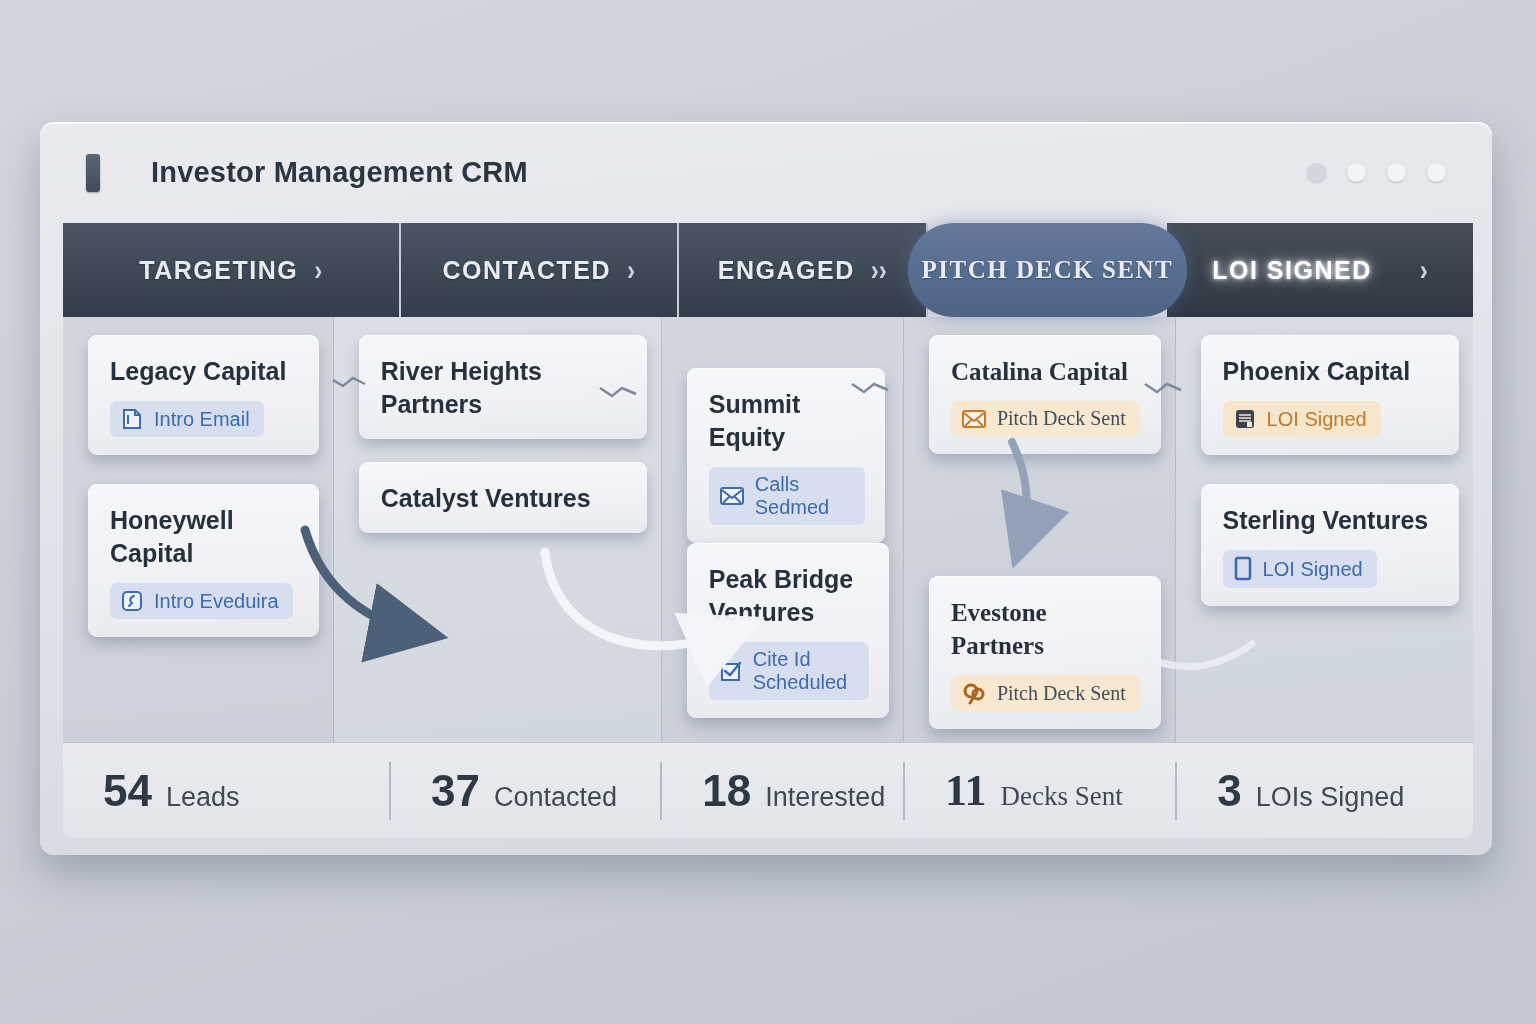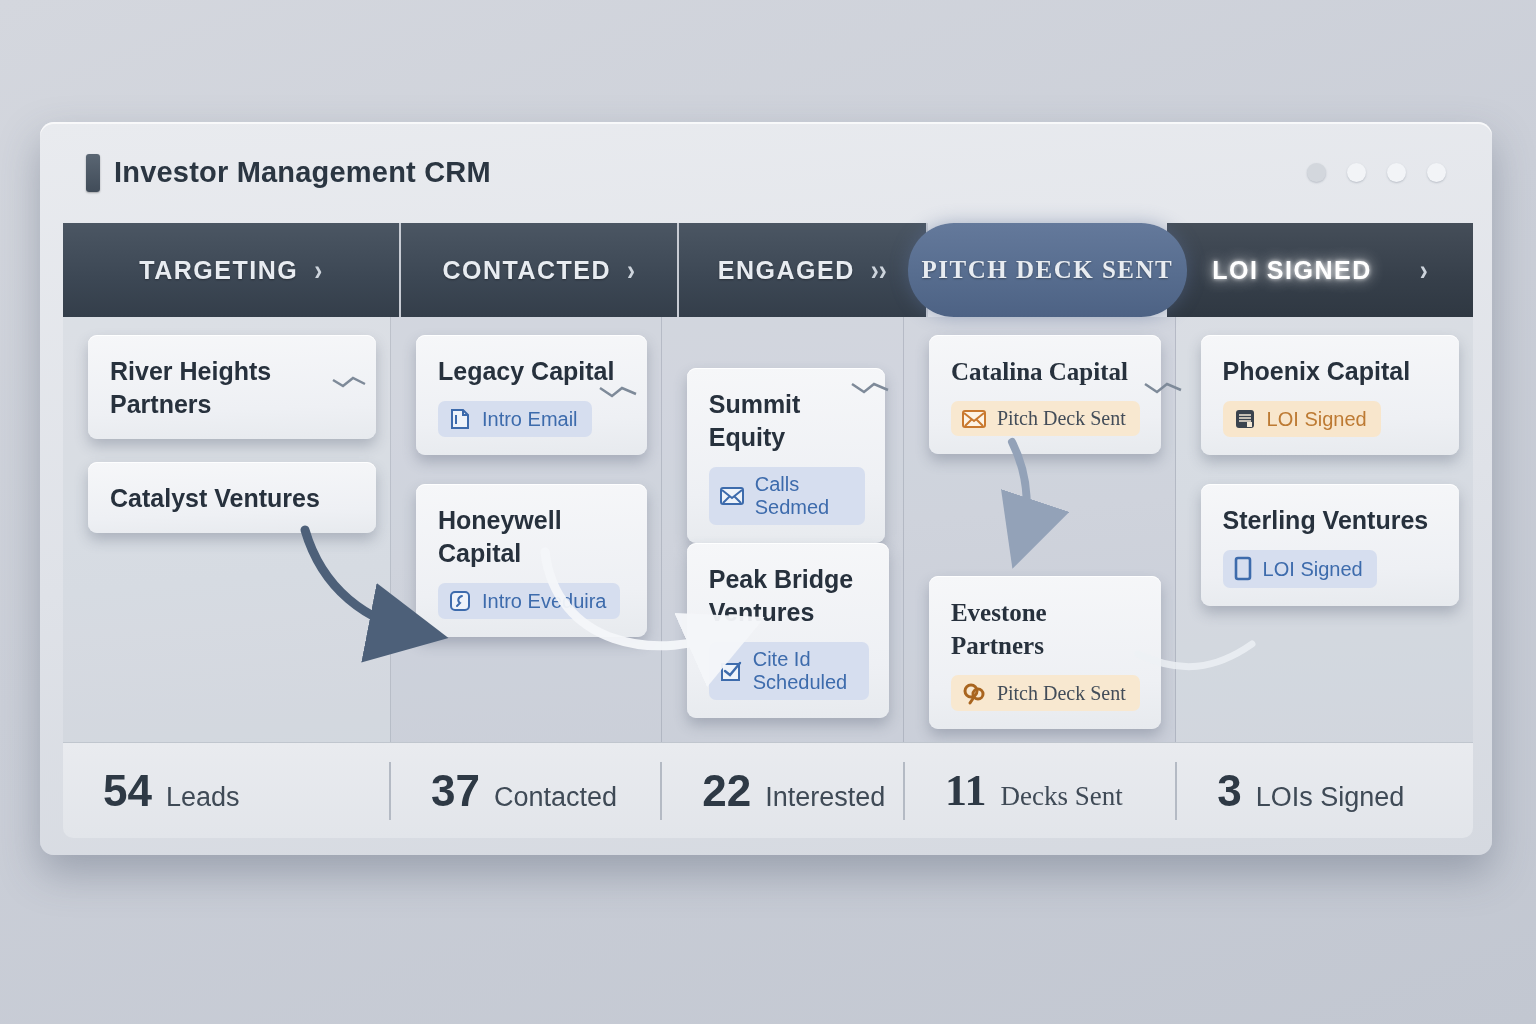--- a/index.html
+++ b/index.html
@@ -9,21 +9,21 @@
     background:linear-gradient(160deg,#d4d7de 0%,#cbcfd8 45%,#c2c7d1 100%);
     position:relative;
   }
   .panel{
     position:absolute; left:40px; top:122px; width:1452px; height:733px;
     background:linear-gradient(175deg,#e9ebef 0%,#dfe2e8 55%,#d5d9e0 100%);
     border-radius:14px;
     box-shadow:0 18px 40px rgba(70,80,100,.35), 0 2px 0 rgba(255,255,255,.7) inset;
   }
   
-  .panel-header{ position:absolute; left:0; top:0; width:100%; height:101px; display:flex; align-items:center; padding:0 46px; }
+  .panel-header{ position:absolute; left:0; top:0; width:100%; height:101px; display:flex; align-items:center; padding:0 46px;gap:37px; }
   .title-bar-icon{ width:14px; height:38px; border-radius:3px; background:linear-gradient(180deg,#5a6673,#414c59); margin-right:14px; box-shadow:0 1px 2px rgba(0,0,0,.3);}
   .app-title{ font-size:29px; font-weight:bold; color:#2b3642; letter-spacing:.2px; }
   .window-dots{ margin-left:auto; display:flex; gap:21px; }
   .dot{ width:19px; height:19px; border-radius:50%; background:#f2f4f7; box-shadow:0 1px 2px rgba(120,130,145,.4);}
   .dot.dim{ background:#d3d7dd; }
   
   .band{ position:absolute; left:23px; top:101px; width:1410px; height:94px; display:flex; }
   .stage{
     height:100%; display:flex; align-items:center; justify-content:center; gap:16px;
     background:linear-gradient(180deg,#4b5663 0%,#3c4754 60%,#343e4a 100%);
@@ -110,29 +110,20 @@
       <span class="stage-label">PITCH DECK SENT</span>
     </div>
     <div class="stage w-loi final">
       <span class="stage-label">LOI SIGNED</span>
       <span class="stage-chevron">›</span>
     </div>
   </div>
 
   <div class="board">
 
-    <div class="col w-targeting tint-a">
-      <div class="card">
-        <div class="card-title">River Heights Partners</div>
-      </div>
-      <div class="card gap-s">
-        <div class="card-title">Catalyst Ventures</div>
-      </div>
-    </div>
-
     <div class="col w-contacted tint-b">
       <div class="card">
         <div class="card-title">Legacy Capital</div>
         <div class="badge blue">
           <svg width="24" height="24" viewBox="0 0 24 24">
             <path d="M4 3 h11 l5 5 v13 h-16 z" fill="#eef3fa" stroke="#3d6bac" stroke-width="2"></path>
             <path d="M15 3 v5 h5" fill="none" stroke="#3d6bac" stroke-width="2"></path>
             <path d="M8 8 v9" stroke="#3d6bac" stroke-width="2"></path>
           </svg>
           <span>Intro Email</span>
@@ -140,20 +131,29 @@
       </div>
       <div class="card gap-m">
         <div class="card-title">Honeywell Capital</div>
         <div class="badge blue">
           <svg width="24" height="24" viewBox="0 0 24 24">
             <rect x="3" y="3" width="18" height="18" rx="4" fill="#eef3fa" stroke="#3d6bac" stroke-width="2"></rect>
             <path d="M14 7 c-4 1 -5 5 -2 7 l-3 3" fill="none" stroke="#3d6bac" stroke-width="2" stroke-linecap="round"></path>
           </svg>
           <span>Intro Eveduira</span>
         </div>
+      </div>
+    </div>
+
+    <div class="col w-targeting tint-a">
+      <div class="card">
+        <div class="card-title">River Heights Partners</div>
+      </div>
+      <div class="card gap-s">
+        <div class="card-title">Catalyst Ventures</div>
       </div>
     </div>
 
     <div class="col w-engaged tint-b">
       <div class="card gap-l" style="margin-right:4px;">
         <div class="card-title">Summit Equity</div>
         <div class="badge blue">
           <svg width="26" height="22" viewBox="0 0 26 22">
             <rect x="2" y="3" width="22" height="16" rx="2" fill="#eef3fa" stroke="#3d6bac" stroke-width="2"></rect>
             <path d="M3 5 l10 8 10-8 M4 18 l7-7 M22 18 l-7-7" fill="none" stroke="#3d6bac" stroke-width="2"></path>
@@ -253,21 +253,21 @@
       <span class="stat-value">54</span>
       <span class="stat-label">Leads</span>
     </div>
     <div class="stat-divider"></div>
     <div class="stat w-contacted">
       <span class="stat-value">37</span>
       <span class="stat-label">Contacted</span>
     </div>
     <div class="stat-divider"></div>
     <div class="stat w-engaged">
-      <span class="stat-value">22</span>
+      <span class="stat-value">18</span>
       <span class="stat-label">Interested</span>
     </div>
     <div class="stat-divider"></div>
     <div class="stat w-pitch">
       <span class="stat-value">11</span>
       <span class="stat-label">Decks Sent</span>
     </div>
     <div class="stat-divider"></div>
     <div class="stat w-loi">
       <span class="stat-value">3</span>

